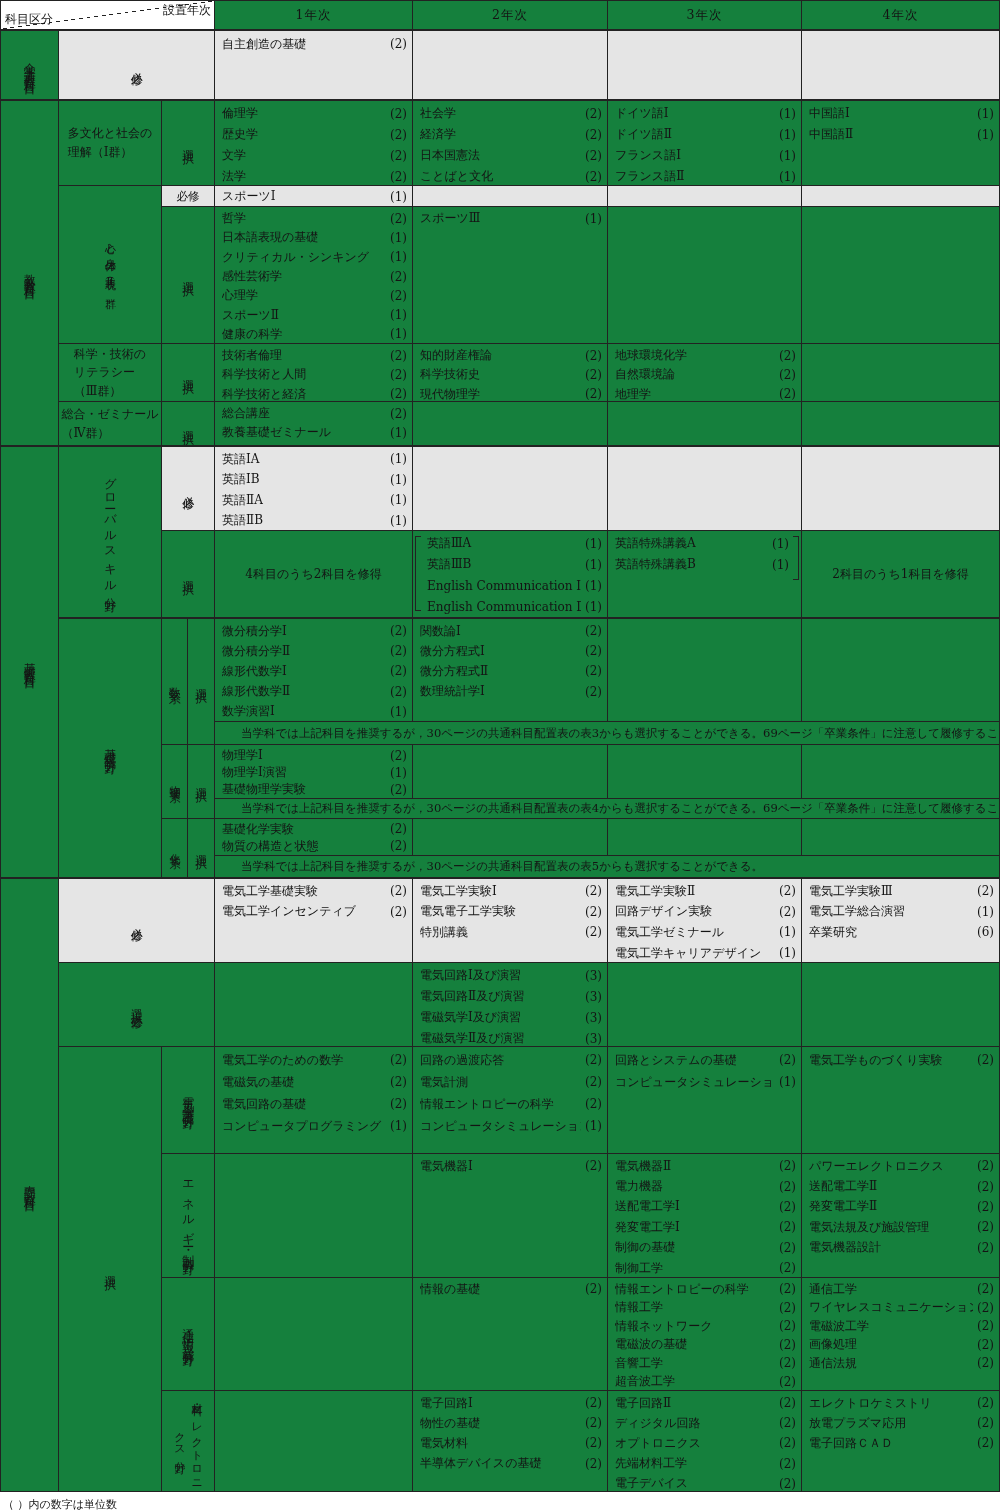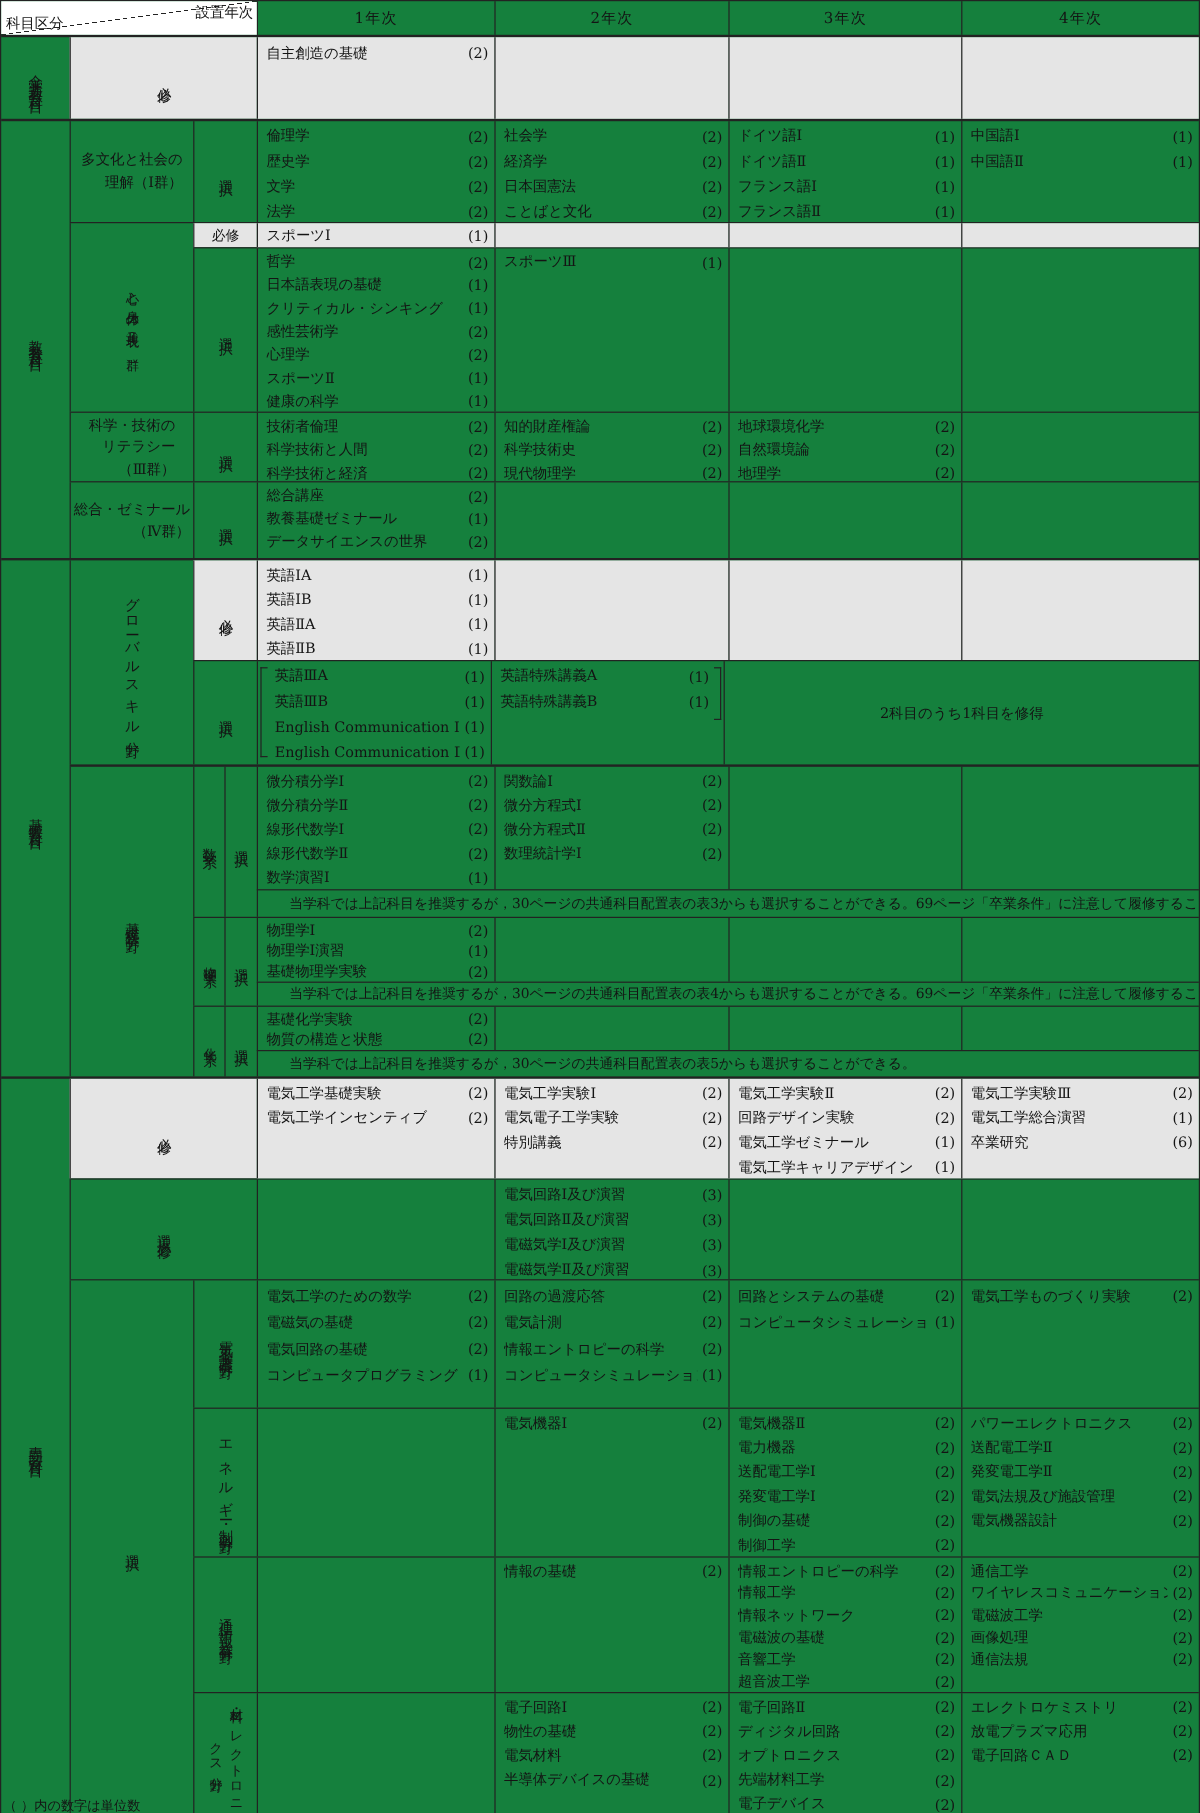--- a/index.html
+++ b/index.html
@@ -17,21 +17,21 @@
   .cC1{width:26px}
   .cC2{width:27px}
   .cBC{width:156px}
   .cY1{width:198px}.cY2{width:195px}.cY3{width:194px}.cY4{flex:1;min-width:0}
   .cell{position:relative;padding-top:2px;overflow:hidden}
   .course{display:flex;align-items:center;height:var(--lh,21px);padding:0 5px 0 7px;white-space:nowrap}
   .cname{flex:1;overflow:hidden}
   .cunits{margin-left:4px}
   .vcell{display:flex;align-items:center;justify-content:center;text-align:center}
   .v{writing-mode:vertical-rl;letter-spacing:3px;line-height:1.55;font-size:12px}
-  .hlabel{display:flex;align-items:center;justify-content:center;text-align:right;line-height:1.55;white-space:pre-line;font-size:12px;padding:0 2px}
+  .hlabel{display:flex;align-items:center;justify-content:center;text-align:left;line-height:1.55;white-space:pre-line;font-size:12px;padding:0 2px}
   .shade{background:#e5e5e5}
   .hdr{height:28px}
   .yhead{display:flex;align-items:center;justify-content:center;font-size:12.5px;letter-spacing:1px}
   .corner{width:213px;position:relative;font-size:12px;
     background:linear-gradient(to bottom right,#fff 49.55%,#222 49.55%,#222 50.45%,#fff 50.45%)}
   .corner .ct{position:absolute;top:1px;right:3px}
   .corner .cb{position:absolute;bottom:1px;left:4px}
   .note{display:flex;align-items:center;padding-left:26px;font-size:11.5px;white-space:nowrap;overflow:hidden}
   .ctext{display:flex;align-items:center;justify-content:center;font-size:12px;text-align:center;line-height:1.4}
   .bkL{position:relative}
@@ -263,21 +263,21 @@
                 <span class="cunits">(2)</span>
               </div>
               <div class="course">
                 <span class="cname">地理学</span>
                 <span class="cunits">(2)</span>
               </div>
             </div>
           <div class="cY4 bl cell"></div>
         </div>
 
-        <div class="subrow bt" style="height:64px;--lh:19px">
+        <div class="subrow bt" style="height:44px;--lh:19px">
           <div class="cB bl hlabel">総合・ゼミナール
 （Ⅳ群）</div>
           <div class="cC bl vcell">
               <span class="v" style="height:34px">選択</span>
             </div>
           <div class="cY1 bl cell">
               <div class="course">
                 <span class="cname">総合講座</span>
                 <span class="cunits">(2)</span>
               </div>
@@ -332,20 +332,21 @@
                   </div>
                 </div>
               <div class="cY2 bl cell shade"></div>
               <div class="cY3 bl cell shade"></div>
               <div class="cY4 bl cell shade"></div>
             </div>
             <div class="r bt" style="height:87px;--lh:21.2px">
               <div class="cC bl vcell">
                   <span class="v" style="height:34px">選択</span>
                 </div>
+              <div class="cY1 bl ctext">4科目のうち2科目を修得</div>
               <div class="cY2 bl cell bkL">
                   <div class="course">
                     <span class="cname">英語ⅢA</span>
                     <span class="cunits">(1)</span>
                   </div>
                   <div class="course">
                     <span class="cname">英語ⅢB</span>
                     <span class="cunits">(1)</span>
                   </div>
                   <div class="course">

